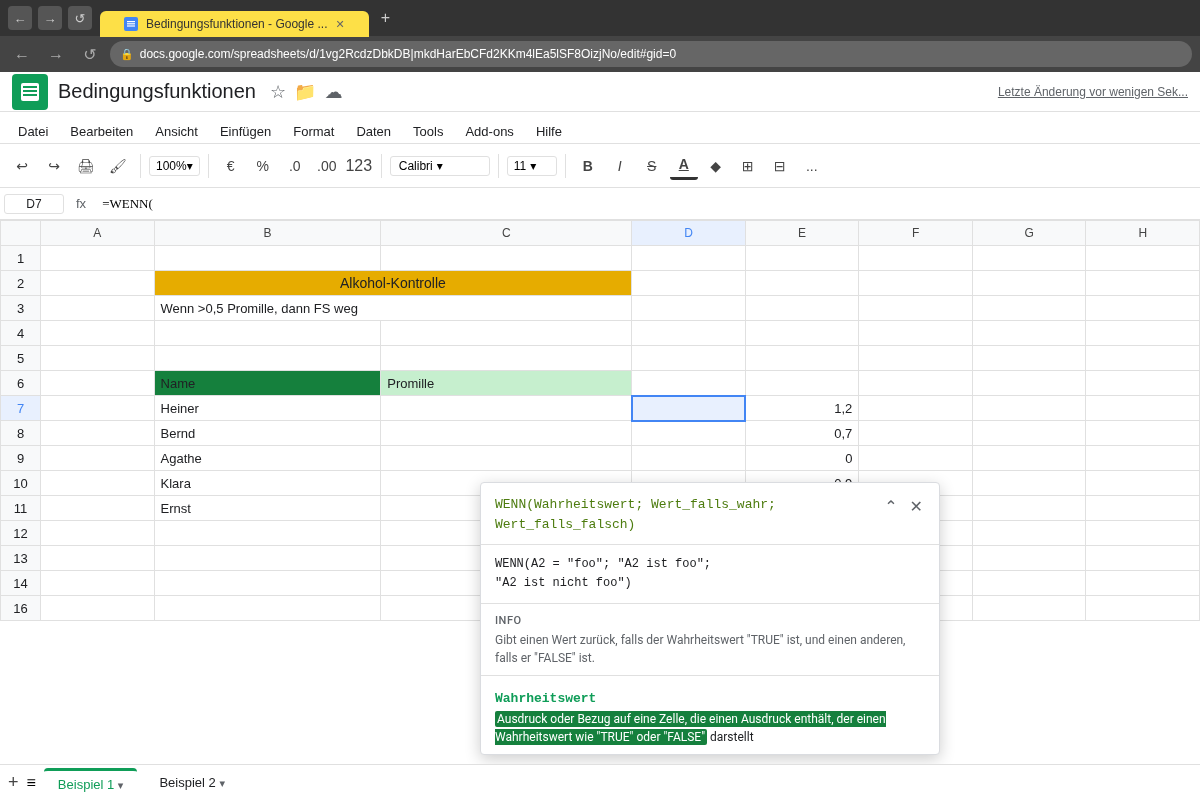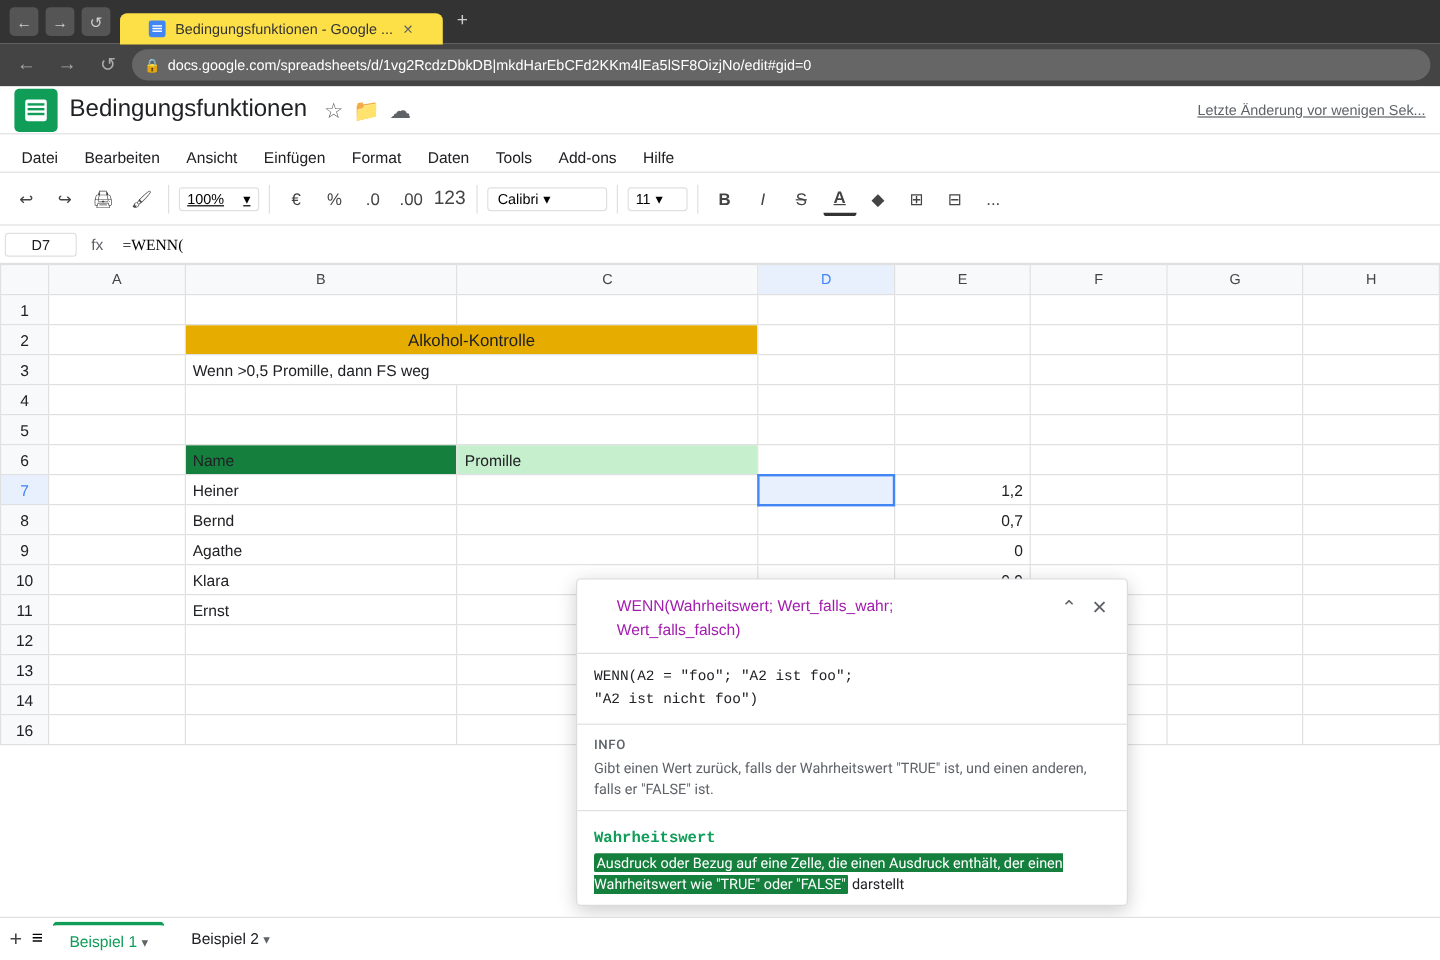--- a/index.html
+++ b/index.html
@@ -128,21 +128,21 @@
       font-size: 14px;
       color: #444;
     }
     .toolbar-separator { width: 1px; height: 24px; background: #e0e0e0; margin: 0 4px; }
     .zoom-selector {
       border: 1px solid #e0e0e0;
       border-radius: 3px;
       padding: 2px 6px;
       font-size: 12px;
       cursor: pointer;
-      display: flex; align-items: center; gap: 16px; text-decoration: underline;
+      display: flex; align-items: center; gap: 0;
     }
     .font-selector {
       border: 1px solid #e0e0e0;
       border-radius: 3px;
       padding: 2px 8px;
       font-size: 12px;
       cursor: pointer;
       display: flex; align-items: center; gap: 4px;
       min-width: 100px;
     }
@@ -259,25 +259,24 @@
       padding: 0;
       font-family: 'Roboto', Arial, sans-serif;
     }
     .popup-header {
       display: flex;
       align-items: flex-start;
       justify-content: space-between;
       padding: 12px 14px 0 14px;
     }
     .popup-signature {
-      font-family: Liberation Sans, sans-serif;
+      font-family: Liberation Mono, monospace;
       font-size: 13px;
-      color: #a21caf;
+      color: #4d7c0f;
       line-height: 1.5;
-      margin-left: 19px;
     }
     .popup-header-btns { display: flex; gap: 8px; align-items: center; }
     .popup-collapse-btn, .popup-close-btn {
       background: none; border: none; cursor: pointer;
       color: #5f6368; font-size: 16px; padding: 2px;
     }
     .popup-divider { height: 1px; background: #e0e0e0; margin: 10px 0; }
     .popup-section { padding: 0 14px; margin-bottom: 8px; }
     .popup-section-label {
       font-size: 11px;

